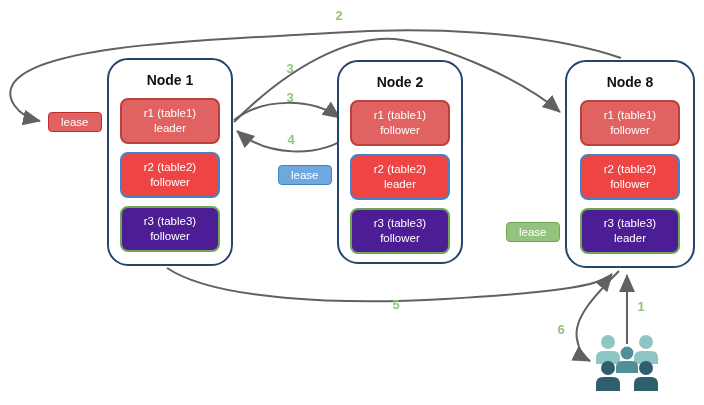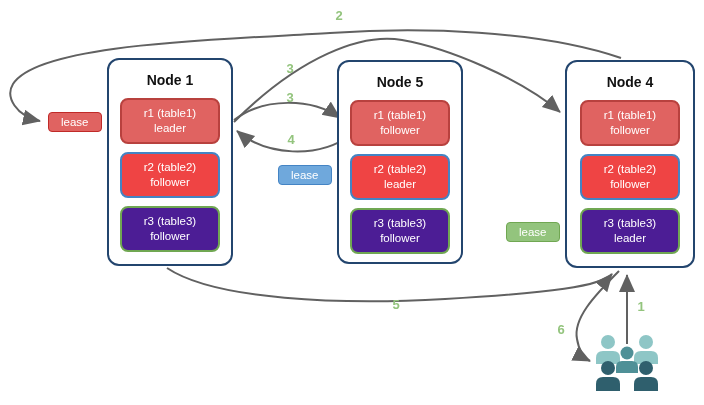--- a/index.html
+++ b/index.html
@@ -2,21 +2,21 @@
 <html><head>
 <meta charset="utf-8">
 <style>
   html,body{margin:0;padding:0;background:#fff;}
   #stage{
     position:relative;width:704px;height:405px;background:#ffffff;overflow:hidden;
     font-family:"Liberation Sans",sans-serif;
   }
   svg.layer{position:absolute;left:0;top:0;z-index:1;}
   .node{
-    position:absolute;background:#ffffff;border:2px solid #23456e;border-radius:12px;
+    position:absolute;background:#ffffff;border:2px solid #23456e;border-radius:21px;
     box-sizing:border-box;display:flex;flex-direction:column;align-items:center;
     padding-top:12px;z-index:2;
   }
   .node-title{font-size:14px;font-weight:bold;color:#111;margin-bottom:10px;}
   .replica{
     width:100px;height:46px;border-radius:8px;border:2px solid;box-sizing:border-box;
     display:flex;flex-direction:column;align-items:center;justify-content:center;
     color:#ffffff;font-size:11.5px;line-height:1.3;margin-bottom:8px;text-align:center;
   }
   .replica.red{background:#e06361;border-color:#b8413e;}
@@ -84,37 +84,37 @@
       <div>r2 (table2)</div>
       <div>follower</div>
     </div>
     <div class="replica green">
       <div>r3 (table3)</div>
       <div>follower</div>
     </div>
   </div>
 
   <div class="node" style="left:337px;top:60px;width:126px;height:204px;">
-    <div class="node-title">Node 5</div>
+    <div class="node-title">Node 2</div>
     <div class="replica red">
       <div>r1 (table1)</div>
       <div>follower</div>
     </div>
     <div class="replica blue">
       <div>r2 (table2)</div>
       <div>leader</div>
     </div>
     <div class="replica green">
       <div>r3 (table3)</div>
       <div>follower</div>
     </div>
   </div>
 
   <div class="node" style="left:565px;top:60px;width:130px;height:208px;">
-    <div class="node-title">Node 4</div>
+    <div class="node-title">Node 8</div>
     <div class="replica red">
       <div>r1 (table1)</div>
       <div>follower</div>
     </div>
     <div class="replica blue">
       <div>r2 (table2)</div>
       <div>follower</div>
     </div>
     <div class="replica green">
       <div>r3 (table3)</div>

